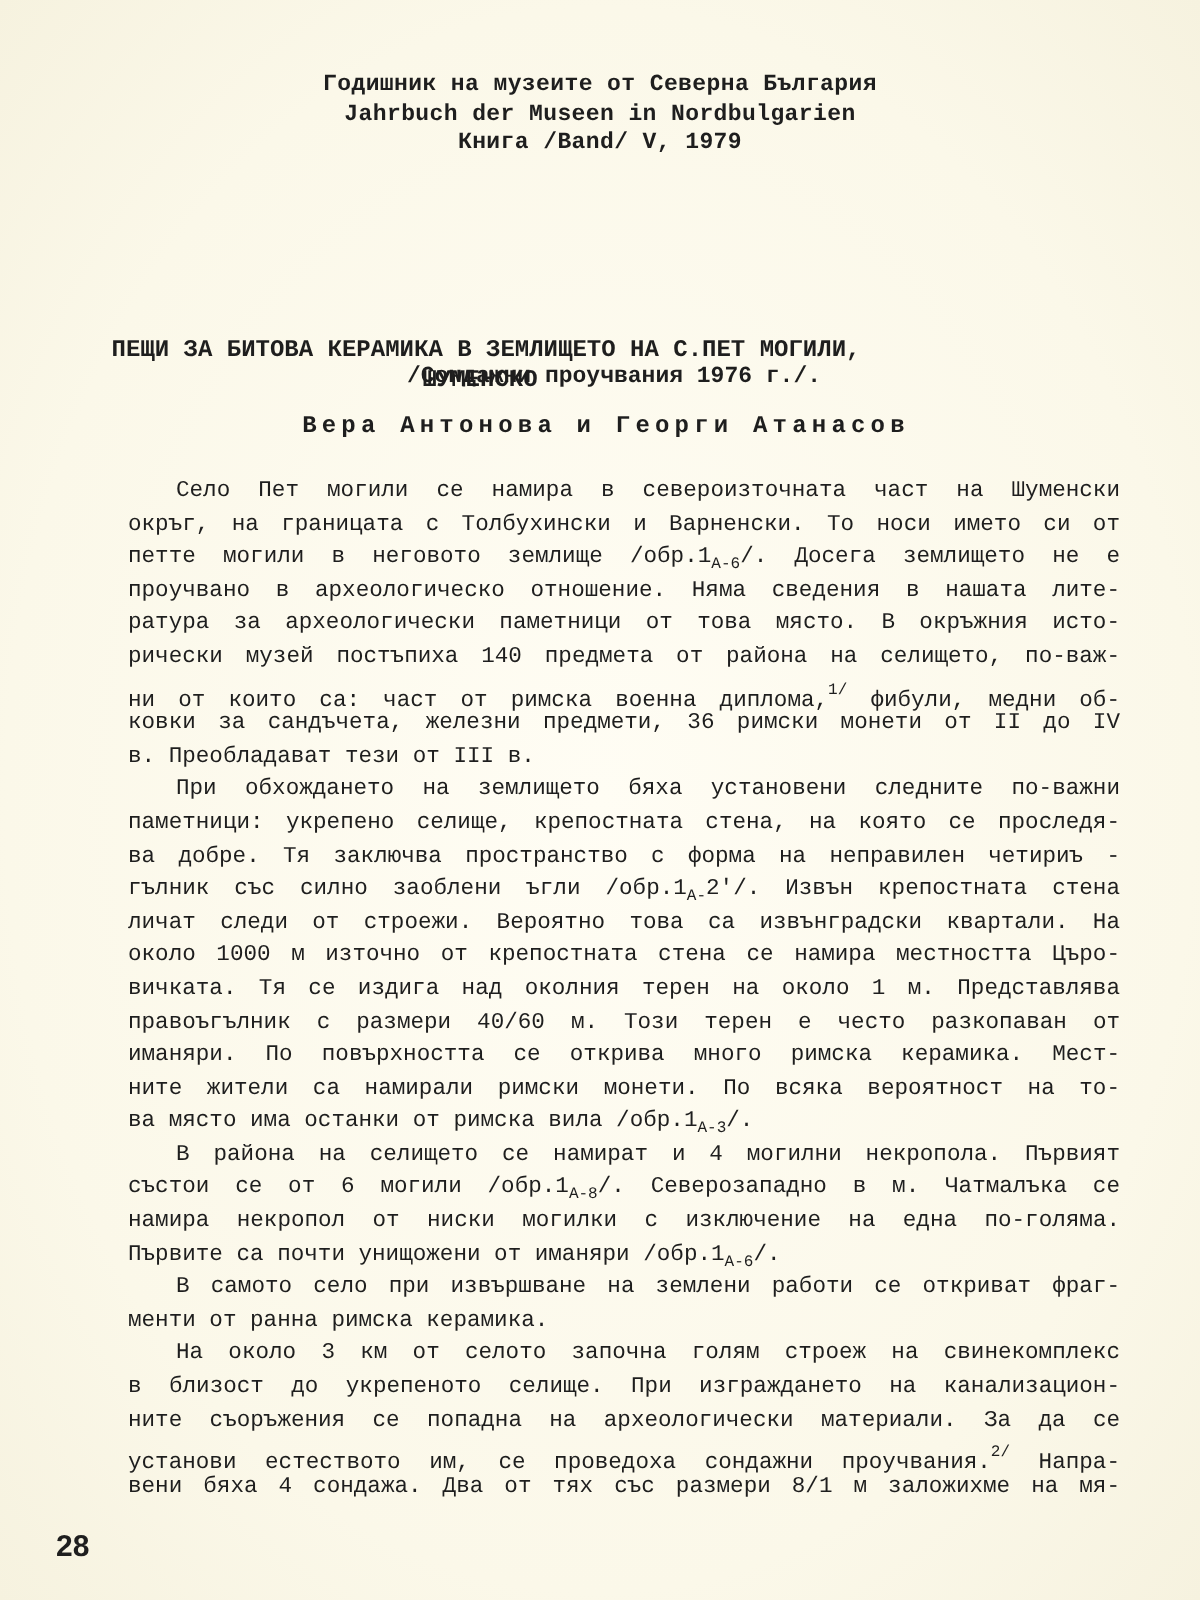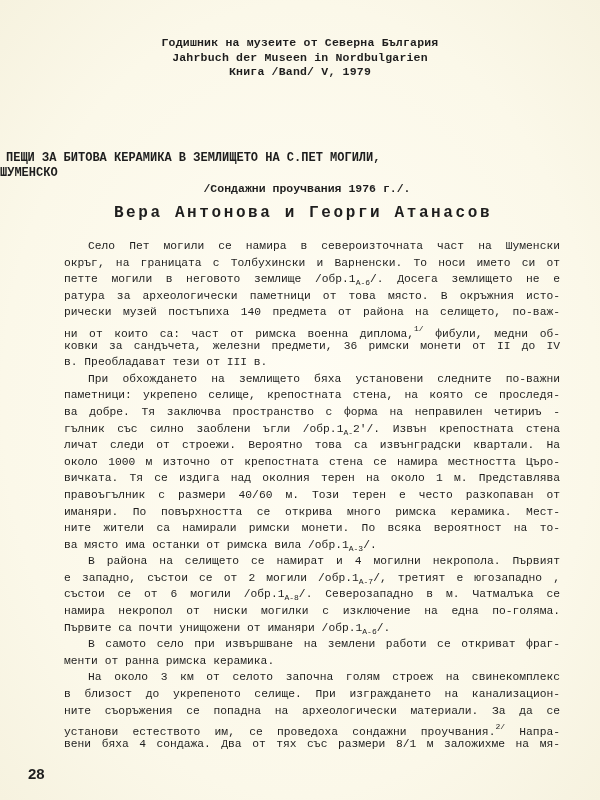--- a/index.html
+++ b/index.html
@@ -28,23 +28,24 @@
       width: 600px;
       text-align: center;
       font-size: 11.5px;
       line-height: 14.5px;
       font-weight: bold;
       letter-spacing: 0.2px;
     }
     .header div { white-space: nowrap; }
     .title {
       position: absolute;
-      top: 151px;
+      top: 168px;
       left: 0;
       width: 480px;
+      text-align: center;
       font-size: 12px;
       line-height: 15px;
       font-weight: bold;
     }
     .title .l1 { padding-left: 6px; white-space: nowrap; }
     .title .l2 { white-space: nowrap; }
     .subtitle {
       position: absolute;
       top: 182px;
       left: 0;
@@ -55,21 +56,21 @@
       font-weight: bold;
       padding-left: 14px;
       box-sizing: border-box;
     }
     .authors {
       position: absolute;
       top: 206px;
       left: 0;
       width: 600px;
       text-align: center;
-      font-size: 16px;
+      font-size: 12px;
       line-height: 14px;
       font-weight: bold;
       letter-spacing: 2.6px;
       padding-left: 6px;
       box-sizing: border-box;
     }
     .body {
       position: absolute;
       top: 238px;
       left: 64px;
@@ -114,38 +115,38 @@
   </div>
 
   <div class="subtitle">/Сондажни проучвания 1976 г./.</div>
 
   <div class="authors">Вера Антонова и Георги Атанасов</div>
 
   <div class="body" id="body-text">
       <div class="line indent"><span>Село Пет могили се намира в североизточната част на Шуменски</span></div>
       <div class="line"><span>окръг, на границата с Толбухински и Варненски. То носи името си от</span></div>
       <div class="line"><span>петте могили в неговото землище /обр.1</span><span class="sub">А-6</span><span>/. Досега землището не е</span></div>
+      <div class="line"><span>проучвано в археологическо отношение. Няма сведения в нашата лите-</span></div>
       <div class="line"><span>ратура за археологически паметници от това място. В окръжния исто-</span></div>
       <div class="line"><span>рически музей постъпиха 140 предмета от района на селището, по-важ-</span></div>
       <div class="line"><span>ни от които са: част от римска военна диплома,</span><span class="sup">1/</span><span> фибули, медни об-</span></div>
       <div class="line"><span>ковки за сандъчета, железни предмети, 36 римски монети от II до IV</span></div>
       <div class="line last"><span>в. Преобладават тези от III в.</span></div>
       <div class="line indent"><span>При обхождането на землището бяха установени следните по-важни</span></div>
       <div class="line"><span>паметници: укрепено селище, крепостната стена, на която се проследя-</span></div>
       <div class="line"><span>ва добре. Тя заключва пространство с форма на неправилен четириъ -</span></div>
       <div class="line"><span>гълник със силно заоблени ъгли /обр.1</span><span class="sub">А-</span><span>2'/. Извън крепостната стена</span></div>
       <div class="line"><span>личат следи от строежи. Вероятно това са извънградски квартали. На</span></div>
       <div class="line"><span>около 1000 м източно от крепостната стена се намира местността Църо-</span></div>
       <div class="line"><span>вичката. Тя се издига над околния терен на около 1 м. Представлява</span></div>
       <div class="line"><span>правоъгълник с размери 40/60 м. Този терен е често разкопаван от</span></div>
       <div class="line"><span>иманяри. По повърхността се открива много римска керамика. Мест-</span></div>
       <div class="line"><span>ните жители са намирали римски монети. По всяка вероятност на то-</span></div>
       <div class="line last"><span>ва място има останки от римска вила /обр.1</span><span class="sub">А-3</span><span>/.</span></div>
       <div class="line indent"><span>В района на селището се намират и 4 могилни некропола. Първият</span></div>
-      <div class="line"><span>е западно, състои се от 2 могили /обр.1</span><span class="sub">А-7</span><span>/, третият е югозападно ,</span></div>
       <div class="line"><span>състои се от 6 могили /обр.1</span><span class="sub">А-8</span><span>/. Северозападно в м. Чатмалъка  се</span></div>
       <div class="line"><span>намира некропол от ниски могилки с изключение на една по-голяма.</span></div>
       <div class="line last"><span>Първите са почти унищожени от иманяри /обр.1</span><span class="sub">А-6</span><span>/.</span></div>
       <div class="line indent"><span>В самото село при извършване на землени работи се откриват фраг-</span></div>
       <div class="line last"><span>менти от ранна римска керамика.</span></div>
       <div class="line indent"><span>На около 3 км от селото започна голям строеж на свинекомплекс</span></div>
       <div class="line"><span>в близост до укрепеното селище. При изграждането на канализацион-</span></div>
       <div class="line"><span>ните съоръжения се попадна на археологически материали. За да  се</span></div>
       <div class="line"><span>установи естеството им, се проведоха сондажни проучвания.</span><span class="sup">2/</span><span> Напра-</span></div>
       <div class="line"><span>вени бяха 4 сондажа. Два от тях със размери 8/1 м заложихме на мя-</span></div>

